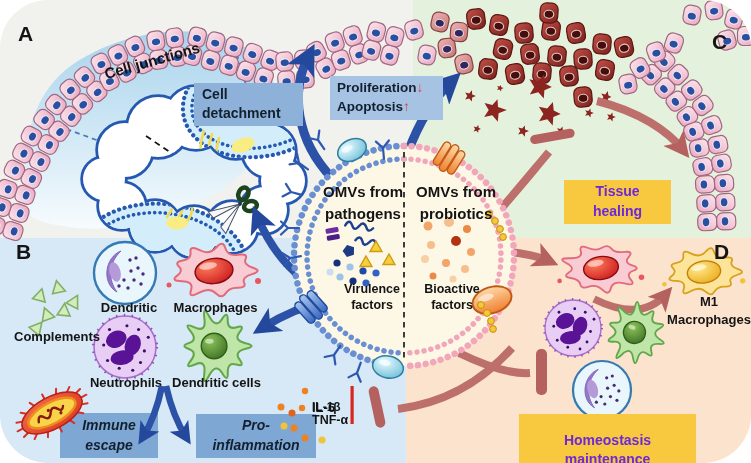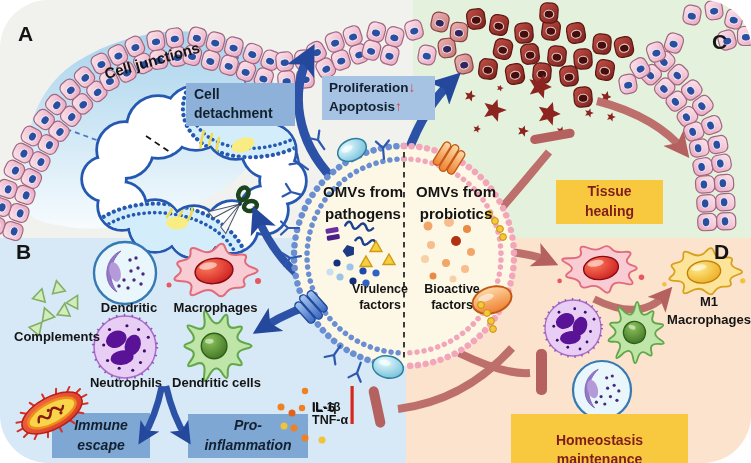--- a/index.html
+++ b/index.html
@@ -8,24 +8,24 @@
   .panes{position:absolute;inset:0;border-radius:48px;overflow:hidden;}
   .q{position:absolute;}
   .qa{left:0;top:0;width:413px;height:238px;background:#f1f1ee;}
   .qc{left:413px;top:0;width:338px;height:238px;background:#e4f1dc;}
   .qb{left:0;top:238px;width:406px;height:225px;background:#d7e8f6;}
   .qd{left:406px;top:238px;width:345px;height:225px;background:#fbe3cd;}
   svg.art{position:absolute;left:0;top:0;}
   .overlay{position:absolute;inset:0;}
   .lbl{position:absolute;font-weight:bold;color:#141414;}
   .ctr{text-align:center;}
-  .box{position:absolute;font-weight:bold;color:#12202f;}
+  .box{position:absolute;font-weight:bold;color:#12202f;margin-left:8px;}
   .bluebox{background:#7fa7d3;font-style:italic;}
   .bluebox2{background:#a6c3e3;}
-  .yellowbox{background:#f8c93e;color:#7f1d1d;}
+  .yellowbox{background:#f8c93e;color:#6d28d9;}
   .flexc{display:flex;flex-direction:column;justify-content:center;align-items:center;}
   .red{color:#e23c3c;}
   #art-front{pointer-events:none;}
 </style>
 </head>
 <body>
 
 <div class="stage">
 <div class="panes">
 
@@ -890,21 +890,21 @@
 
     <div class="lbl ctr" style="left:312px;top:181px;width:102px;font-size:15px;line-height:1.45;">
       <div>OMVs from</div>
       <div>pathogens</div>
     </div>
     <div class="lbl ctr" style="left:406px;top:181px;width:100px;font-size:15px;line-height:1.45;">
       <div>OMVs from</div>
       <div>probiotics</div>
     </div>
 
-    <div class="lbl ctr" style="left:338px;top:281px;width:68px;font-size:12.5px;line-height:1.3;margin-left:8px;">
+    <div class="lbl ctr" style="left:338px;top:281px;width:68px;font-size:12.5px;line-height:1.3;">
       <div>Virulence</div>
       <div>factors</div>
     </div>
     <div class="lbl ctr" style="left:414px;top:281px;width:76px;font-size:12.5px;line-height:1.3;">
       <div>Bioactive</div>
       <div>factors</div>
     </div>
 
     <div class="lbl ctr" style="left:94px;top:300px;width:70px;font-size:13px;">Dendritic</div>
     <div class="lbl ctr" style="left:164px;top:300px;width:103px;font-size:13px;">Macrophages</div>

